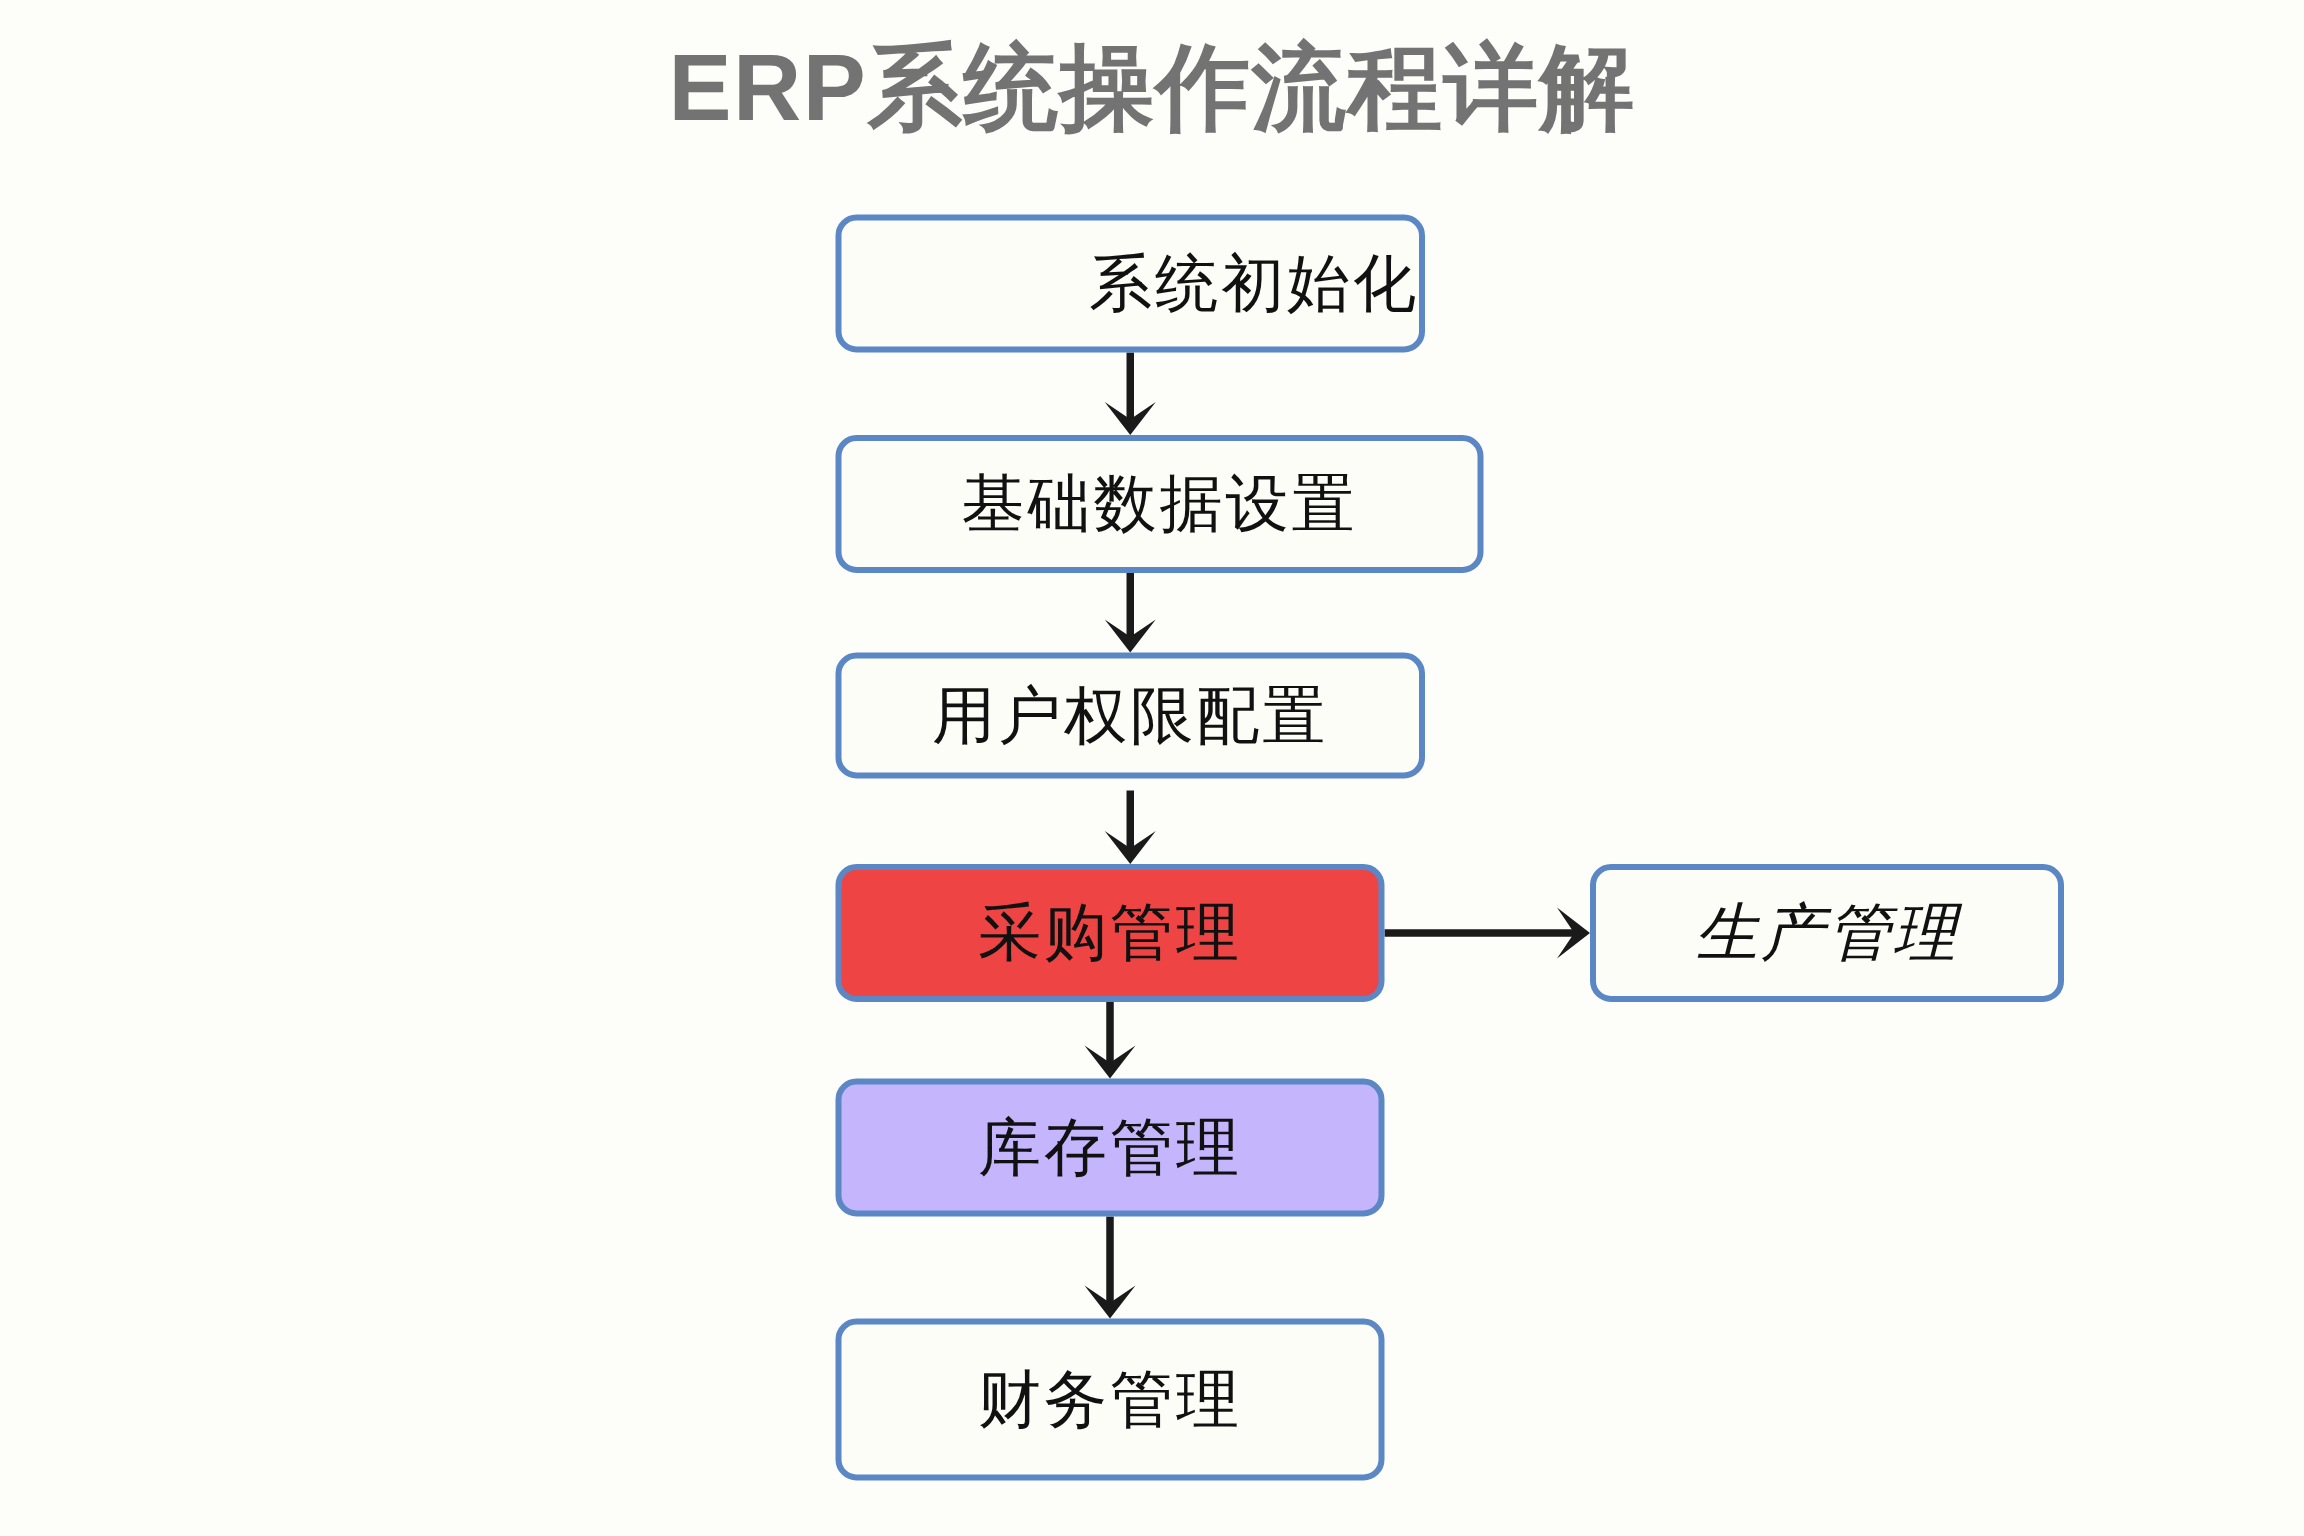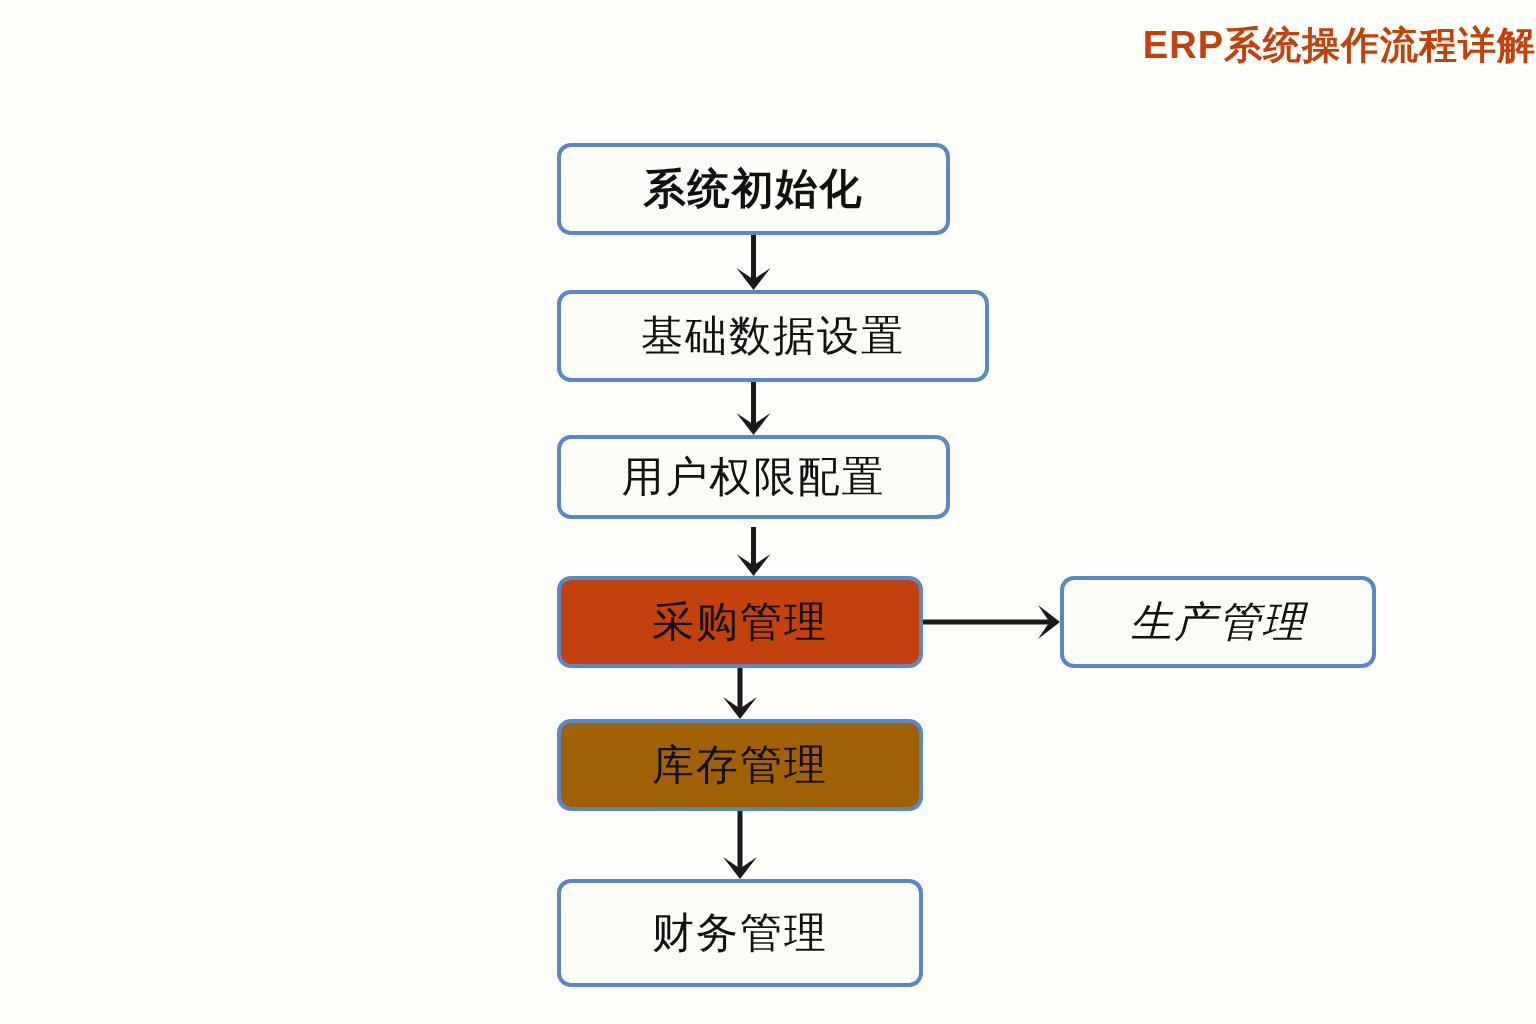--- a/index.html
+++ b/index.html
@@ -17,45 +17,46 @@
   #canvas {
     position: relative;
     width: 1536px;
     height: 1024px;
   }
   .title {
     position: absolute;
     left: 0;
     top: 26px;
     width: 1536px;
-    text-align: right;
-    font-size: 38px;
+    text-align: center;
+    font-size: 63px;
     font-weight: bold;
-    color: #c2410c;
+    color: #737373;
     letter-spacing: 1px;
     line-height: 1.05;
     white-space: nowrap;
   }
   .node {
     position: absolute;
     box-sizing: border-box;
     border: 4px solid #5b87c5;
     border-radius: 14px;
     background: #fdfdf8;
     display: flex;
     align-items: center;
     justify-content: center;
     color: #111111;
     font-size: 42px;
     line-height: 1;
     letter-spacing: 2px;
     white-space: nowrap;
   }
   .node.bold {
-    font-weight: bold;
+    font-weight: normal;
+    justify-content: flex-end;
   }
   .edge-layer {
     position: absolute;
     left: 0;
     top: 0;
     width: 1536px;
     height: 1024px;
     pointer-events: none;
   }
 </style>
@@ -84,27 +85,27 @@
   <div id="node-layer">
       <div class="node bold" style="left: 557px; top: 143px; width: 393px; height: 92px; border-color: rgb(91, 135, 197); background: rgb(253, 253, 248);">
         <span>系统初始化</span>
       </div>
       <div class="node" style="left: 557px; top: 290px; width: 432px; height: 92px; border-color: rgb(91, 135, 197); background: rgb(253, 253, 248);">
         <span>基础数据设置</span>
       </div>
       <div class="node" style="left: 557px; top: 435px; width: 393px; height: 84px; border-color: rgb(91, 135, 197); background: rgb(253, 253, 248);">
         <span>用户权限配置</span>
       </div>
-      <div class="node" style="left: 557px; top: 576px; width: 366px; height: 92px; border-color: rgb(91, 135, 197); background: #c2410c;">
+      <div class="node" style="left: 557px; top: 576px; width: 366px; height: 92px; border-color: rgb(91, 135, 197); background: #ef4444;">
         <span>采购管理</span>
       </div>
       <div class="node" style="left: 1060px; top: 576px; width: 316px; height: 92px; border-color: rgb(91, 135, 197); background: rgb(253, 253, 248); font-style: italic;">
         <span>生产管理</span>
       </div>
-      <div class="node" style="left: 557px; top: 719px; width: 366px; height: 92px; border-color: rgb(91, 135, 197); background: #a16207;">
+      <div class="node" style="left: 557px; top: 719px; width: 366px; height: 92px; border-color: rgb(91, 135, 197); background: #c4b5fd;">
         <span>库存管理</span>
       </div>
       <div class="node" style="left: 557px; top: 879px; width: 366px; height: 108px; border-color: rgb(91, 135, 197); background: rgb(253, 253, 248);">
         <span>财务管理</span>
       </div>
     </div>
 
 </div>
 
 </body></html>

